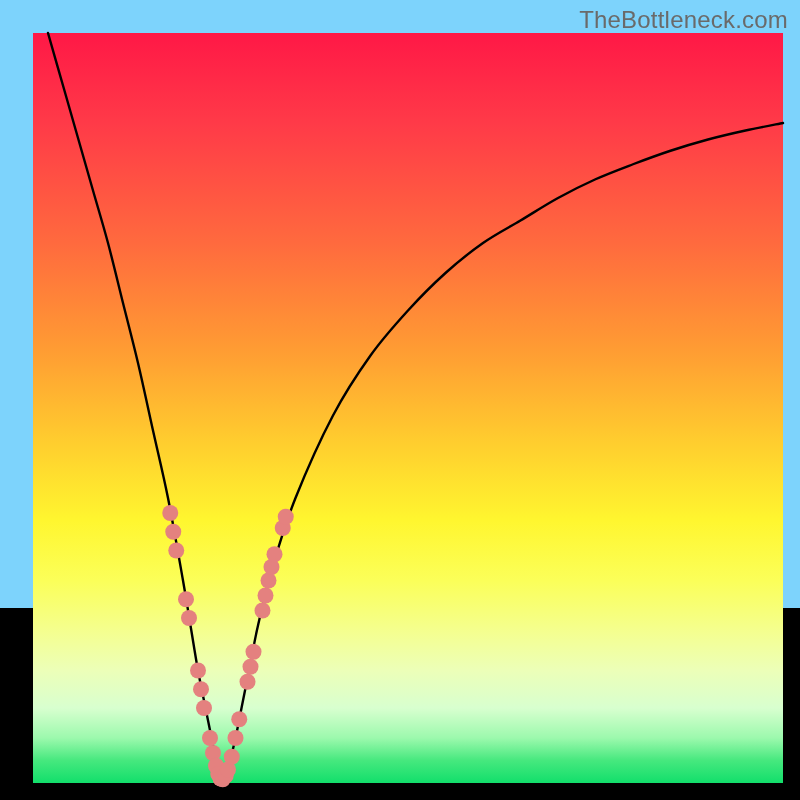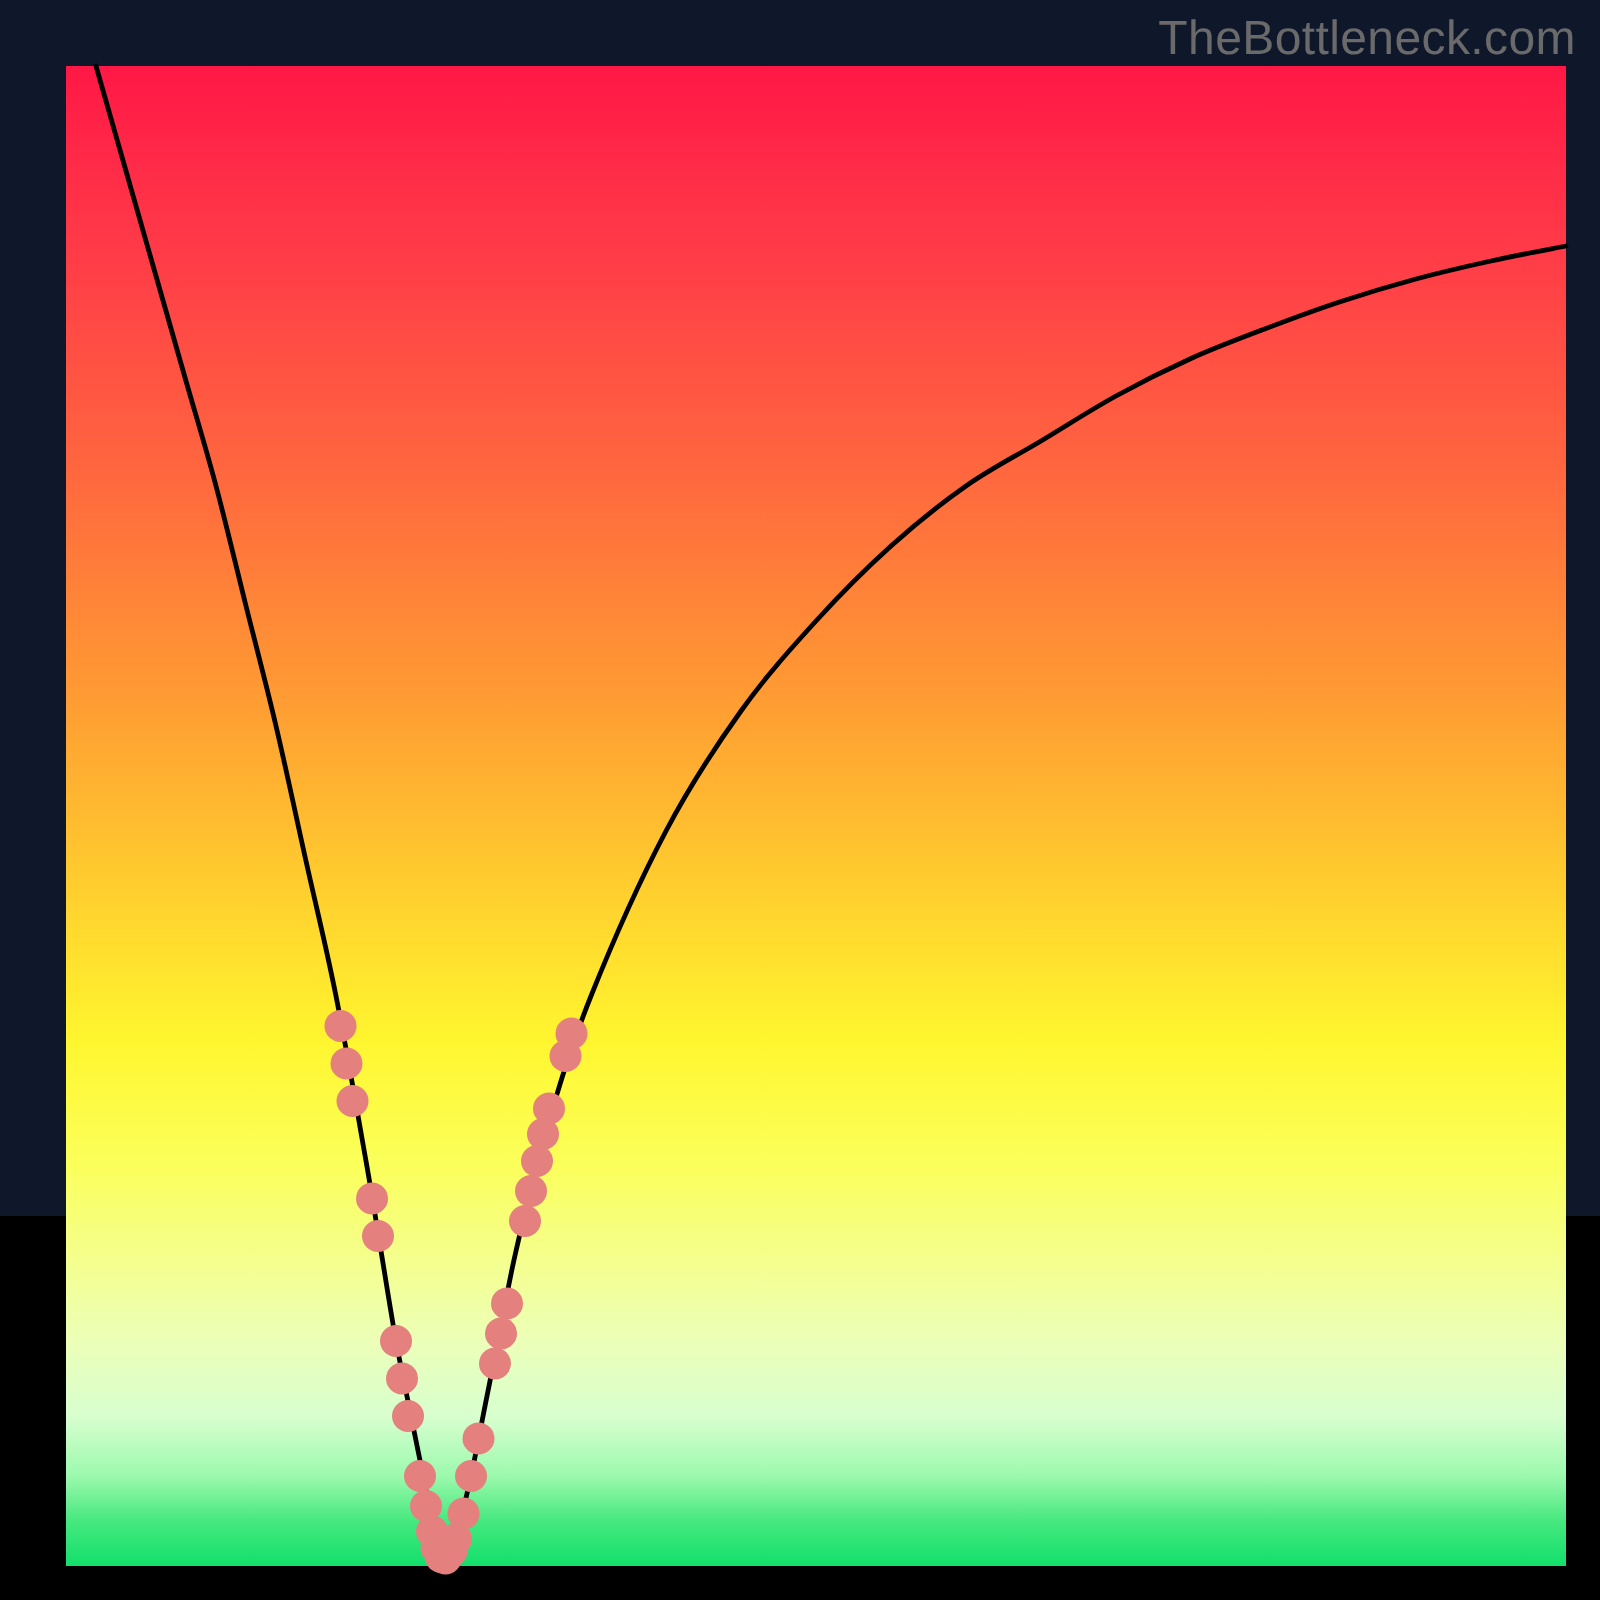--- a/index.html
+++ b/index.html
@@ -8,21 +8,21 @@
     width: 800px;
     height: 800px;
     overflow: hidden;
     background: #000;
     font-family: Arial, Helvetica, sans-serif;
   }
   .stage {
     position: relative;
     width: 800px;
     height: 608px;
-    background: #0f172a;
+    background: #7dd3fc;
   }
   .plot {
     position: absolute;
     left: 33px;
     top: 33px;
     width: 750px;
     height: 750px;
     background: linear-gradient(
       to bottom,
       #ff1846 0%,

